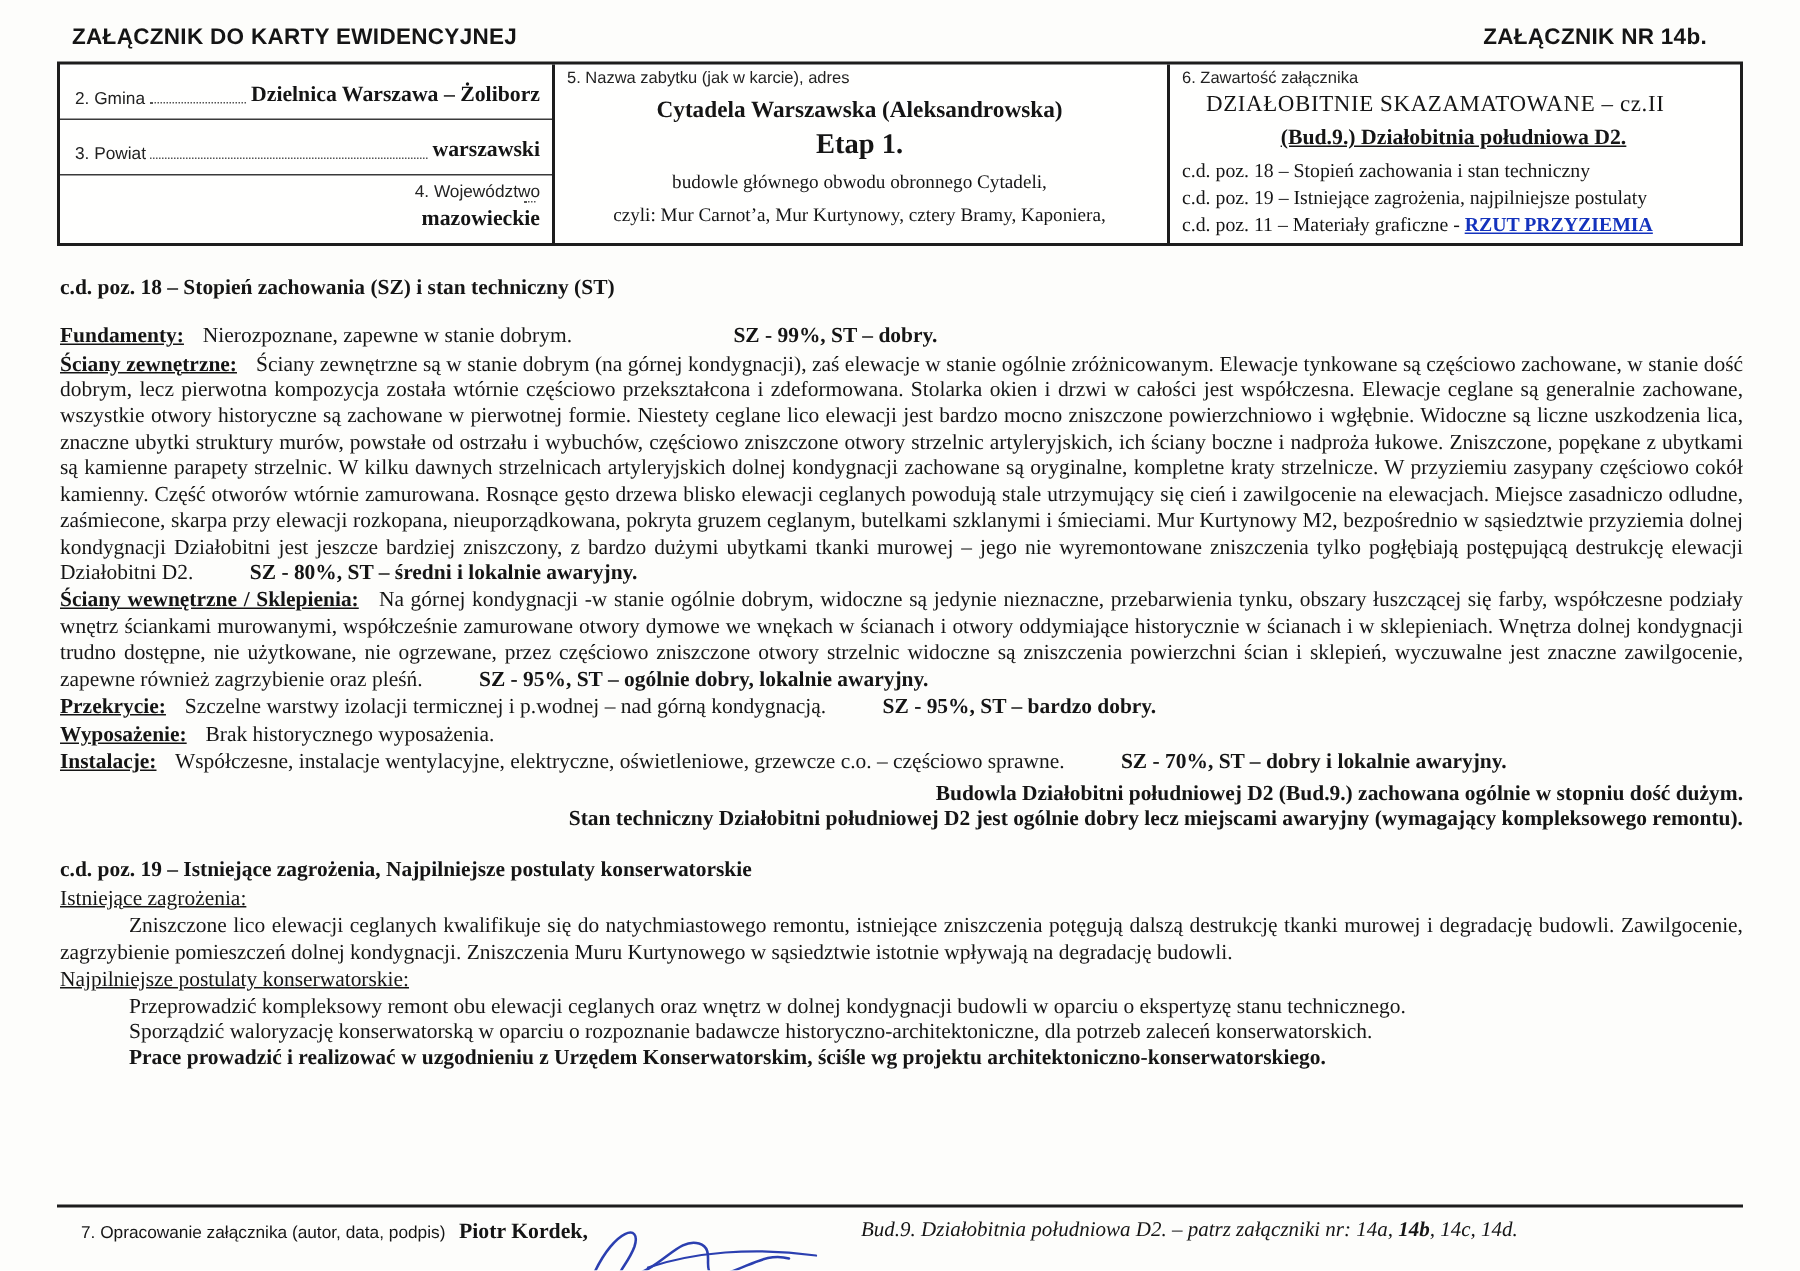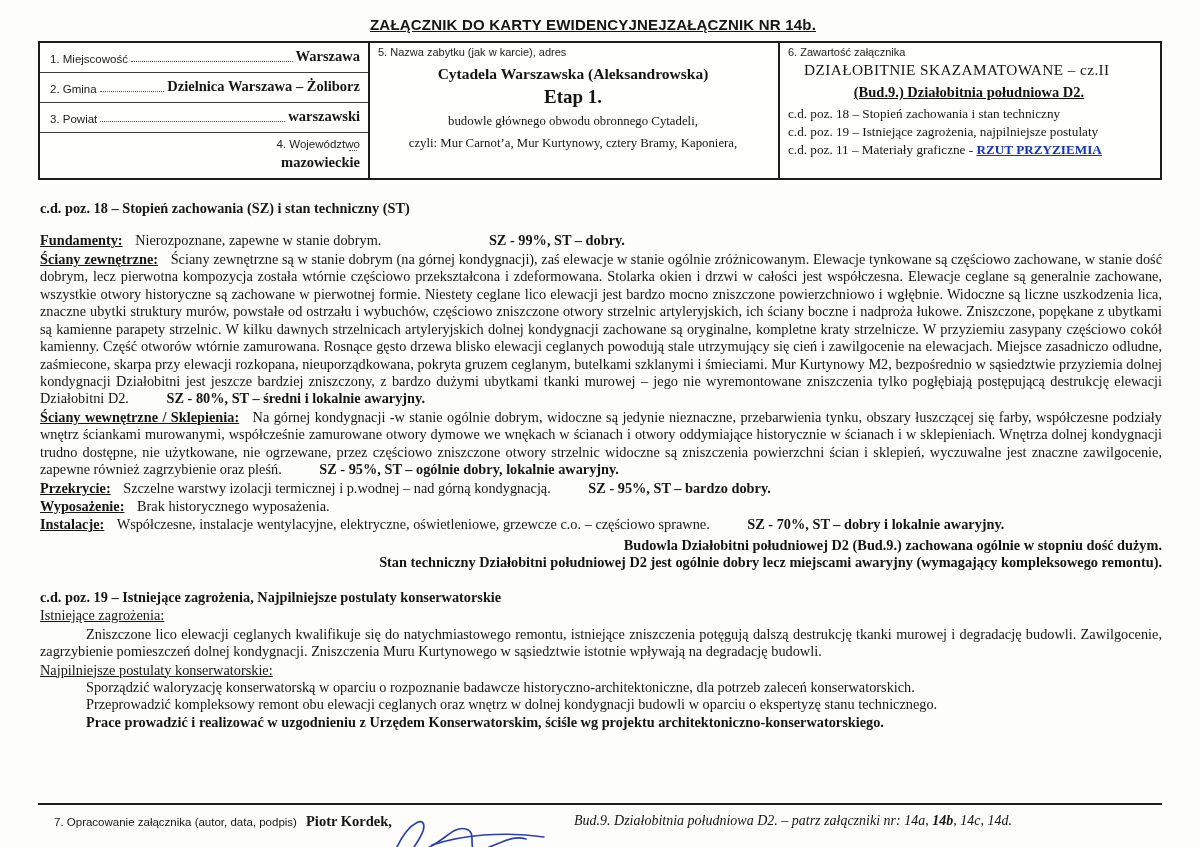--- a/index.html
+++ b/index.html
@@ -2,23 +2,23 @@
 <html><head>
 <meta charset="utf-8">
 <style>
   html,body{margin:0;padding:0;background:#ffffff;}
   .page{
     width:1200px;height:847px;position:relative;overflow:hidden;
     background:#fdfdfb;color:#151515;
     font-family:"Liberation Serif", serif;
   }
   
-  .topbar{display:flex;justify-content:center;align-items:baseline;
+  .topbar{display:flex;justify-content:space-between;align-items:baseline;
     padding:16px 62px 6px 48px;
-    font-family:"Liberation Sans", sans-serif;font-weight:bold;font-size:15px;letter-spacing:.2px;text-decoration:underline;}
+    font-family:"Liberation Sans", sans-serif;font-weight:bold;font-size:15px;letter-spacing:.2px;}
   
   .formtable{display:flex;margin:2px 38px 0 38px;border:2px solid #1d1d1d;background:#fffffe;}
   .col-left{width:328px;border-right:2px solid #1d1d1d;display:flex;flex-direction:column;}
   .frow{flex:1;display:flex;align-items:flex-end;padding:5px 8px 7px 10px;border-bottom:1px solid #3a3a3a;}
   .frow:last-child{border-bottom:none;flex-direction:column;}
   .flabel{font-family:"Liberation Sans", sans-serif;font-size:11.5px;color:#222;white-space:nowrap;}
   .leader{flex:1;border-bottom:1.5px dotted #555;margin:0 3px 3px 3px;min-width:8px;}
   .fvalue{font-weight:bold;font-size:14.5px;white-space:nowrap;}
   .col-mid{width:390px;border-right:2px solid #1d1d1d;padding:3px 10px 6px 8px;}
   .cell-label{font-family:"Liberation Sans", sans-serif;font-size:11px;color:#222;}
@@ -59,25 +59,20 @@
 <div class="page">
 
   <div class="topbar">
     <span>ZAŁĄCZNIK DO KARTY EWIDENCYJNEJ</span>
     <span>ZAŁĄCZNIK NR 14b.</span>
   </div>
 
   <div class="formtable">
 
     <div class="col-left">
-      <div class="frow">
-        <span class="flabel">1. Miejscowość</span>
-        <span class="leader"></span>
-        <span class="fvalue">Warszawa</span>
-      </div>
       <div class="frow">
         <span class="flabel">2. Gmina</span>
         <span class="leader"></span>
         <span class="fvalue">Dzielnica Warszawa – Żoliborz</span>
       </div>
       <div class="frow">
         <span class="flabel">3. Powiat</span>
         <span class="leader"></span>
         <span class="fvalue">warszawski</span>
       </div>
@@ -150,22 +145,22 @@
       <p class="sum">Budowla Działobitni południowej D2 (Bud.9.) zachowana ogólnie w stopniu dość dużym.</p>
       <p class="sum">Stan techniczny Działobitni południowej D2 jest ogólnie dobry lecz miejscami awaryjny (wymagający kompleksowego remontu).</p>
     </div>
 
     <div class="h19">c.d. poz. 19 – Istniejące zagrożenia,  Najpilniejsze postulaty konserwatorskie</div>
 
     <p class="subhead">Istniejące zagrożenia:</p>
     <p class="threats">Zniszczone lico elewacji ceglanych kwalifikuje się do natychmiastowego remontu, istniejące zniszczenia potęgują dalszą destrukcję tkanki murowej i degradację budowli. Zawilgocenie, zagrzybienie pomieszczeń dolnej kondygnacji. Zniszczenia Muru Kurtynowego w sąsiedztwie istotnie wpływają na degradację budowli.</p>
 
     <p class="subhead">Najpilniejsze postulaty konserwatorskie:</p>
+    <p class="post">Przeprowadzić kompleksowy remont obu elewacji ceglanych oraz wnętrz w dolnej kondygnacji budowli w oparciu o ekspertyzę stanu technicznego.</p>
     <p class="post">Sporządzić waloryzację konserwatorską w oparciu o rozpoznanie badawcze historyczno-architektoniczne, dla potrzeb zaleceń konserwatorskich.</p>
-    <p class="post">Przeprowadzić kompleksowy remont obu elewacji ceglanych oraz wnętrz w dolnej kondygnacji budowli w oparciu o ekspertyzę stanu technicznego.</p>
     <p class="post post-bold">Prace prowadzić i realizować w uzgodnieniu z Urzędem Konserwatorskim,  ściśle wg projektu architektoniczno-konserwatorskiego.</p>
 
   </div>
 
   <div class="footer">
     <span class="f-label">7.  Opracowanie załącznika (autor, data, podpis)</span>
     <span class="f-author">Piotr Kordek,</span>
     <span class="f-date">grudzień  2015.</span>
     <span class="sig">
       <svg width="160" height="62" viewBox="0 0 160 62">

